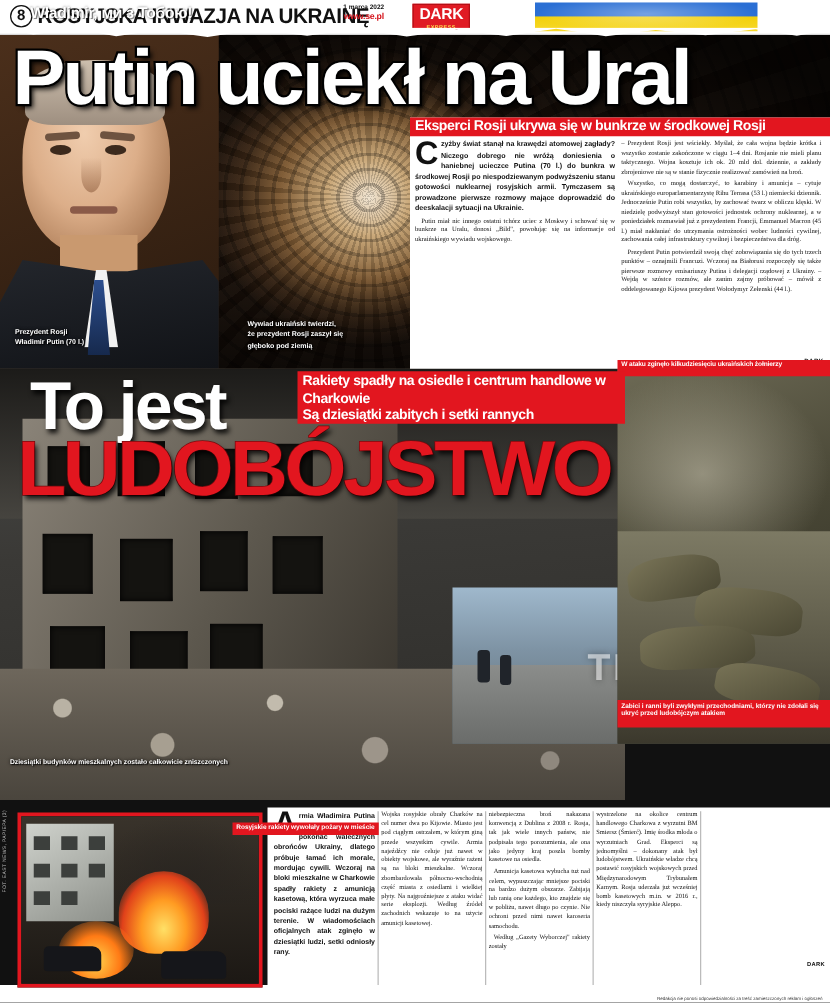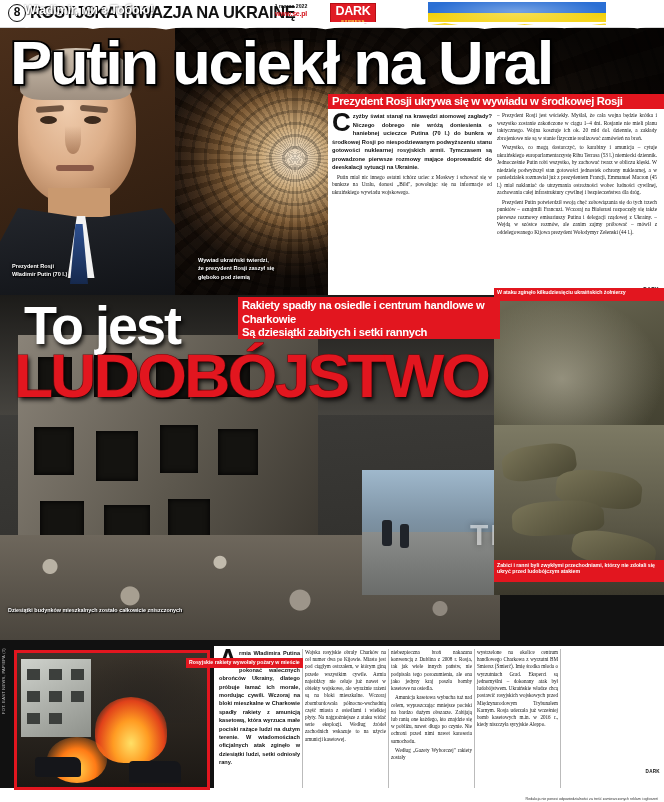--- a/index.html
+++ b/index.html
@@ -453,21 +453,21 @@
       <div class="suit"></div>
       <div class="shirt"></div>
       <div class="tie"></div>
     </div>
     <div id="headline">Putin uciekł na Ural</div>
     <div id="cap-putin">Prezydent Rosji<br>Władimir Putin (70 l.)</div>
     <div id="cap-bunker">Wywiad ukraiński twierdzi,<br>że prezydent Rosji zaszył się<br>głęboko pod ziemią</div>
   </div>
 
   <div id="artbox">
-    <div id="art-red">Prezydent Rosji ukrywa się w wywiadu w środkowej Rosji</div>
+    <div id="art-red">Eksperci Rosji ukrywa się w bunkrze w środkowej Rosji</div>
     <div id="art-cols">
       <div class="art-col">
         <p class="lead dropcap">Czyżby świat stanął na krawędzi atomowej zagłady? Niczego dobrego nie wróżą doniesienia o haniebnej ucieczce Putina (70 l.) do bunkra w środkowej Rosji po niespodziewanym podwyższeniu stanu gotowości nuklearnej rosyjskich armii. Tymczasem są prowadzone pierwsze rozmowy mające doprowadzić do deeskalacji sytuacji na Ukrainie.</p>
         <p>Putin miał nic innego ostatni tchórz uciec z Moskwy i schować się w bunkrze na Uralu, donosi „Bild", powołując się na informacje od ukraińskiego wywiadu wojskowego.</p>
       </div>
       <div class="art-col">
         <p>– Prezydent Rosji jest wściekły. Myślał, że cała wojna będzie krótka i wszystko zostanie zakończone w ciągu 1–4 dni. Rosjanie nie mieli planu taktycznego. Wojna kosztuje ich ok. 20 mld dol. dziennie, a zakłady zbrojeniowe nie są w stanie fizycznie realizować zamówień na broń.</p>
         <p>Wszystko, co mogą dostarczyć, to karabiny i amunicja – cytuje ukraińskiego europarlamentarzystę Rihu Terrasa (53 l.) niemiecki dziennik. Jednocześnie Putin robi wszystko, by zachować twarz w obliczu klęski. W niedzielę podwyższył stan gotowości jednostek ochrony nuklearnej, a w poniedziałek rozmawiał już z prezydentem Francji, Emmanuel Macron (45 l.) miał nakłaniać do utrzymania ostrożności wobec ludności cywilnej, zachowania całej infrastruktury cywilnej i bezpieczeństwa dla dróg.</p>
         <p>Prezydent Putin potwierdził swoją chęć zobowiązania się do tych trzech punktów – oznajmili Francuzi. Wczoraj na Białorusi rozpoczęły się także pierwsze rozmowy emisariuszy Putina i delegacji rządowej z Ukrainy. – Wejdą w szóstce rozmów, ale zanim zajmy próbować – mówił z oddelegowanego Kijowa prezydent Wołodymyr Zełenski (44 l.).</p>
       </div>

